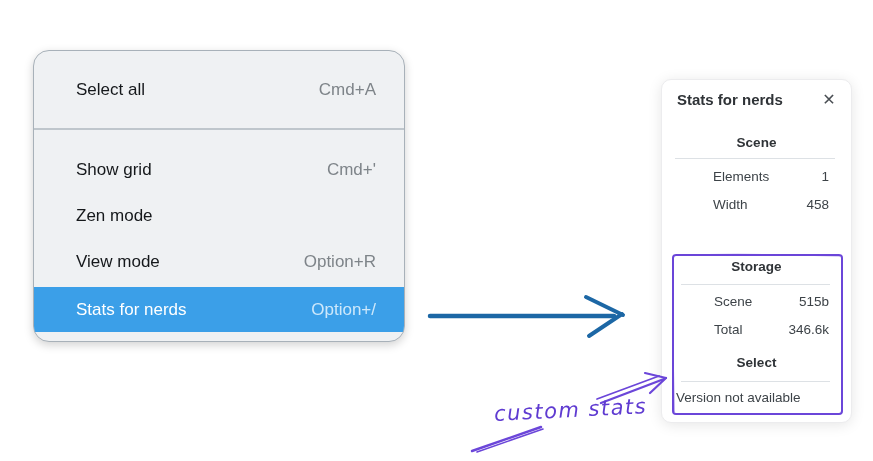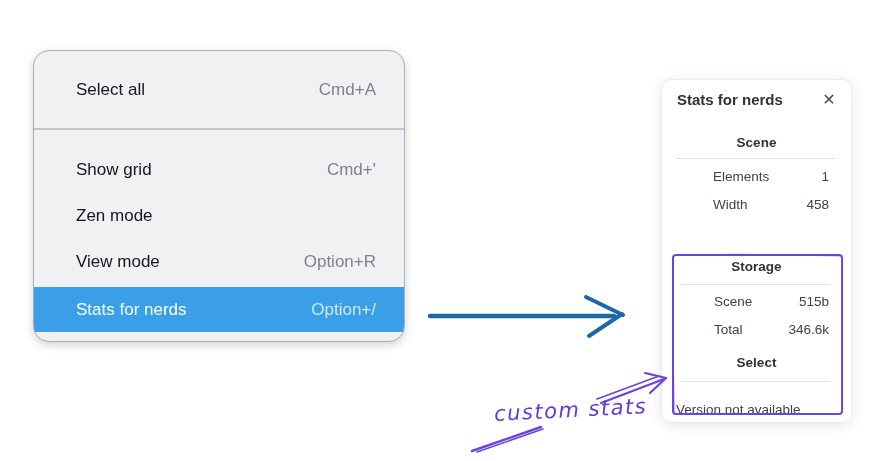--- a/index.html
+++ b/index.html
@@ -127,21 +127,20 @@
     display: flex;
     justify-content: space-between;
     white-space: nowrap;
     margin-left: 36px;
   }
   .panel-note {
     position: absolute;
     left: 14px;
     top: 310px;
     white-space: nowrap;
-    margin-top: 12px;
   }
 
   
   #annotation-layer {
     position: absolute;
     left: 0;
     top: 0;
     width: 873px;
     height: 461px;
     pointer-events: none;

